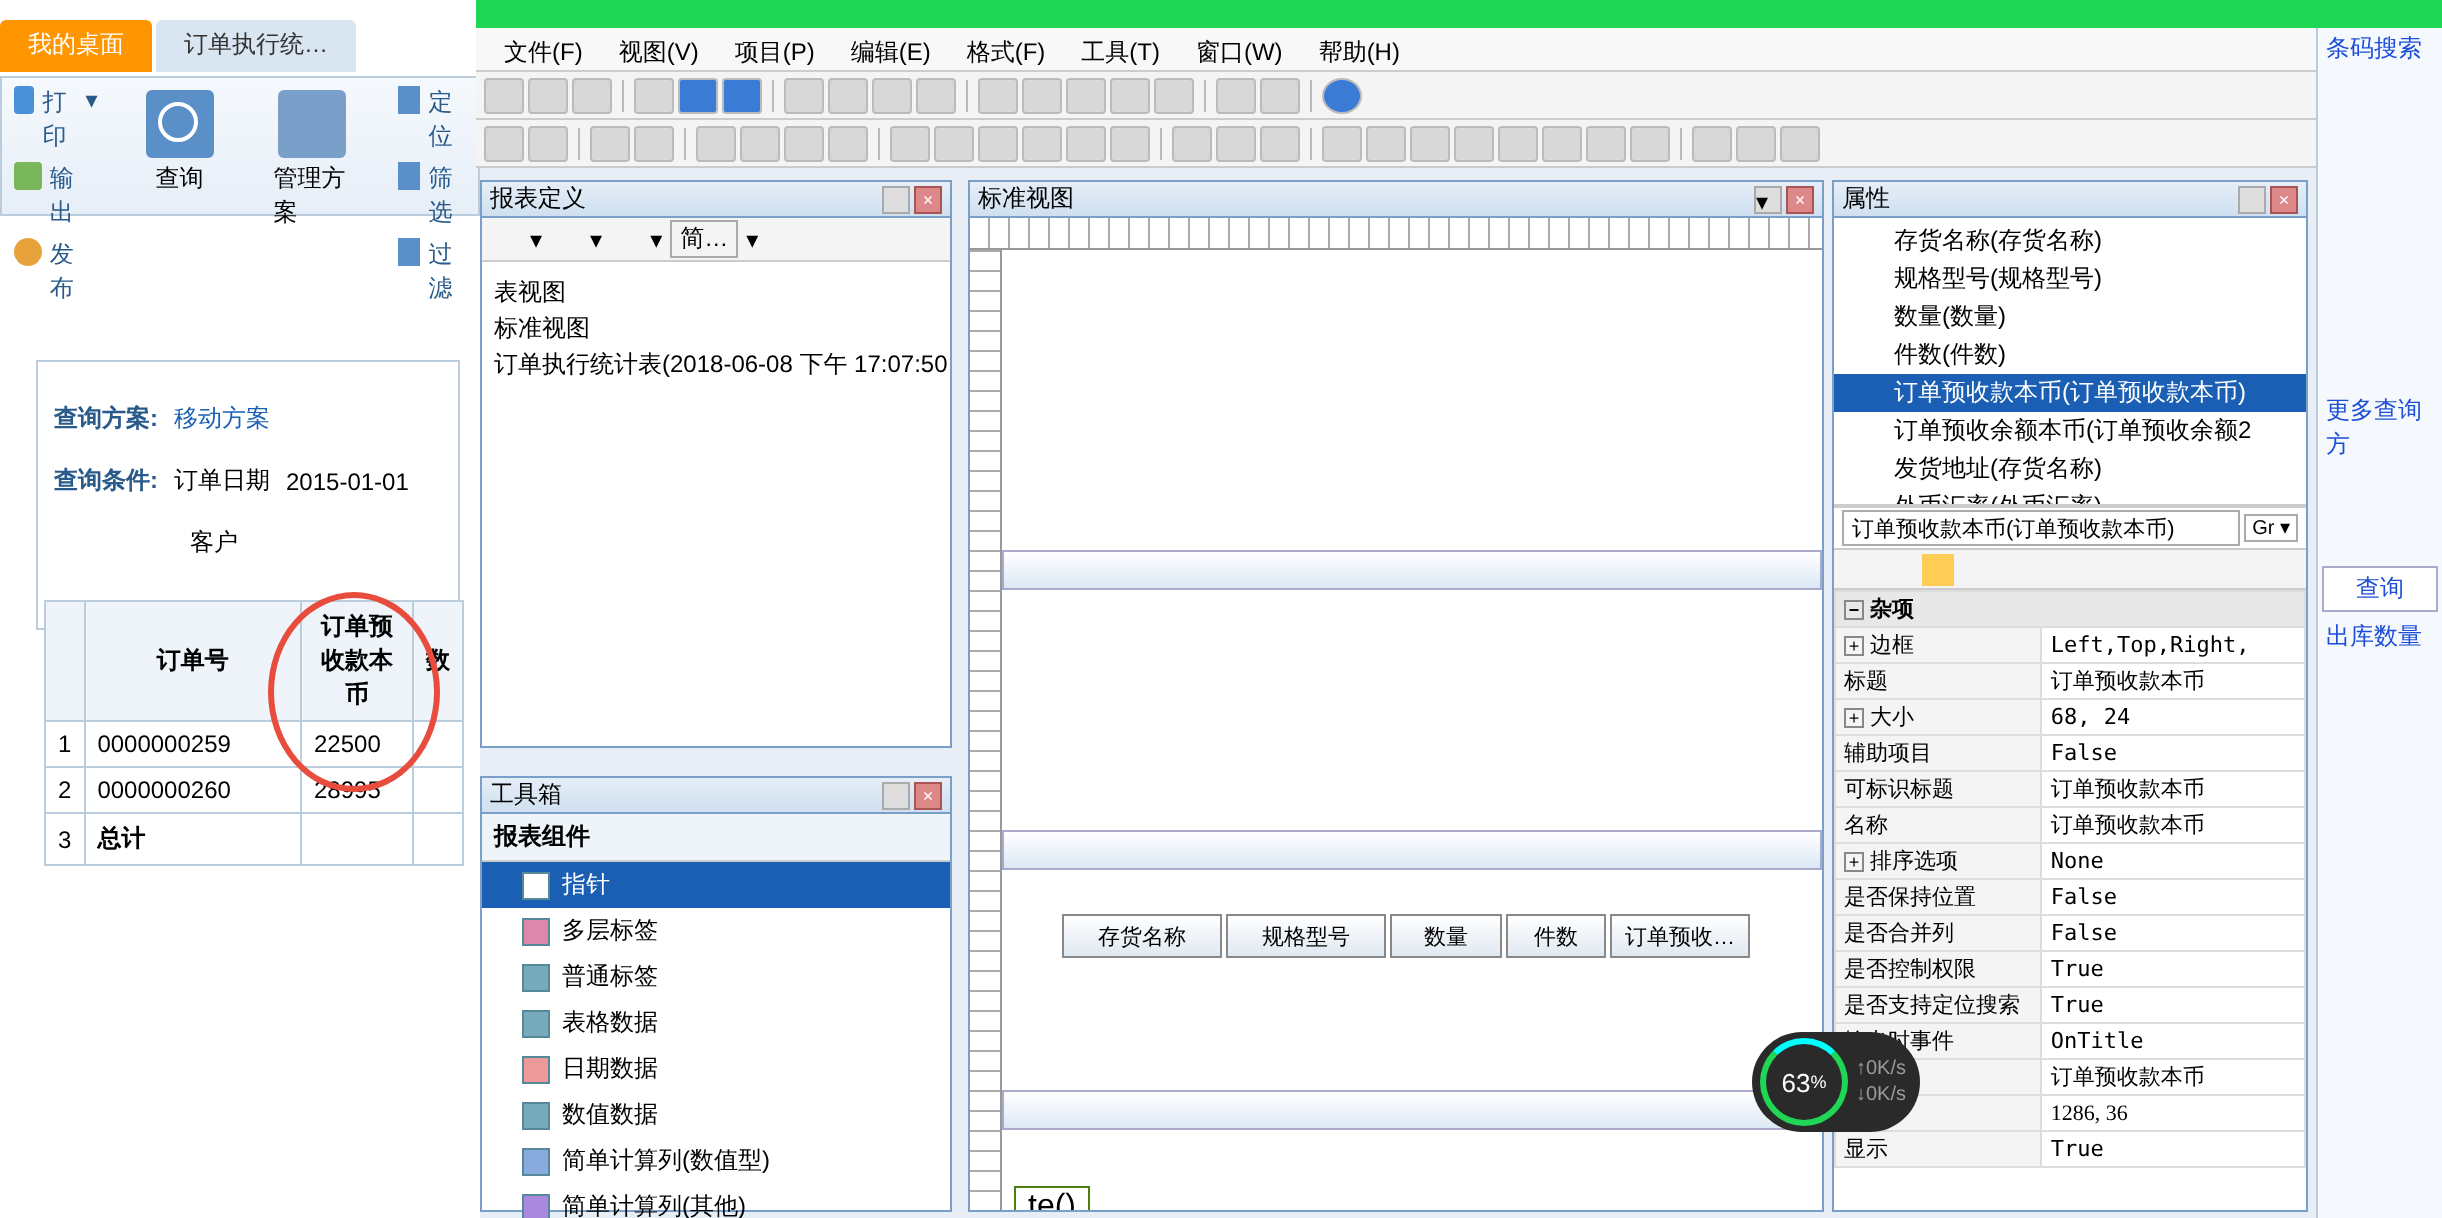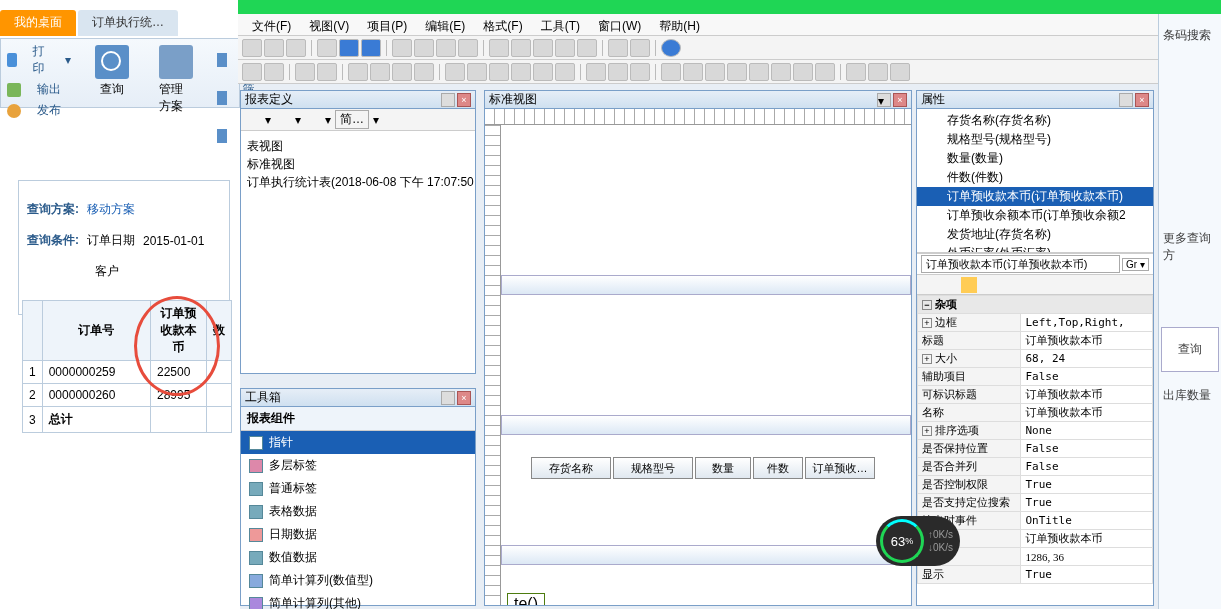--- a/index.html
+++ b/index.html
@@ -3,21 +3,21 @@
 <meta charset="utf-8">
 <style>
 *{box-sizing:border-box;margin:0;padding:0;font-family:"Microsoft YaHei","SimSun",sans-serif}
 body{width:1221px;height:609px;overflow:hidden;background:#e8eef5;font-size:12px;position:relative}
 .bg-left{position:absolute;left:0;top:0;width:240px;height:609px;background:#fff}
 .tab-strip{position:absolute;left:0;top:10px;display:flex;height:26px}
 .tab{padding:4px 14px;background:#d9e5f0;color:#333;border-radius:3px 3px 0 0;margin-right:2px;font-size:12px}
 .tab.active{background:#ff9500;color:#fff}
 .left-toolbar{position:absolute;left:0;top:38px;width:240px;height:70px;background:linear-gradient(#f5f9fd,#e6eef7);border:1px solid #bcd;padding:4px 6px;display:flex;gap:18px;align-items:flex-start}
 .lt-col{display:flex;flex-direction:column;gap:4px}
-.lt-item{display:flex;align-items:center;gap:16px;color:#2a5a8a;cursor:pointer}
+.lt-item{display:flex;gap:4px;color:#2a5a8a;cursor:pointer}
 .ico{width:14px;height:14px;display:inline-block}
 .ico-print{background:#4a90d9;border-radius:2px}
 .ico-out{background:#7ab65a;border-radius:2px}
 .ico-pub{background:#e8a23c;border-radius:7px}
 .big-btn{display:flex;flex-direction:column;align-items:center;gap:2px;padding:2px 6px}
 .big-btn .bico{width:34px;height:34px;background:#5a8fc8;border-radius:3px;position:relative}
 .bico.mag::after{content:"";position:absolute;width:16px;height:16px;border:2px solid #fff;border-radius:50%;left:6px;top:6px}
 .bico.gear{background:#7a9fc8}
 .q-panel{position:absolute;left:18px;top:180px;width:212px;border:1px solid #bcd;background:#fff;padding:20px 8px}
 .q-row{display:flex;gap:8px;margin-bottom:14px;align-items:center}
@@ -56,25 +56,25 @@
 .prop-cb input{flex:1;border:1px solid #aaa;height:18px;padding:0 4px;font-size:11px}
 .prop-tb{height:20px;background:#f4f4f4;border-bottom:1px solid #ccc;display:flex;align-items:center;gap:4px;padding:0 4px}
 .prop-grid{flex:1;overflow:auto}
 .prop-grid table{width:100%;border-collapse:collapse;font-size:11px}
 .prop-grid td{border:1px solid #ddd;padding:1px 4px;height:16px}
 .prop-grid td:first-child{background:#f4f4f4;width:44%}
 .prop-grid .cat td{background:#e8e8e8;font-weight:bold}
 .prop-grid .exp{display:inline-block;width:10px;height:10px;border:1px solid #888;text-align:center;line-height:8px;margin-right:3px;font-size:9px}
 .toolbox{left:240px;top:388px;width:236px;height:218px}
 .toolbox .thdr2{background:#eef4fa;padding:3px 6px;border-bottom:1px solid #ccc;font-weight:bold}
-.toolbox .tlist div{padding:3px 8px;display:flex;align-items:center;gap:6px;cursor:pointer}
+.toolbox .tlist div{padding:3px 20px;display:flex;align-items:center;gap:6px;cursor:pointer}
 .toolbox .tlist div.sel{background:#1a5fb4;color:#fff}
 .toolbox .tico{width:14px;height:14px;background:#7ab;border:1px solid #589;display:inline-block}
 .right-strip{position:absolute;right:0;top:14px;width:63px;height:595px;background:#f5f9fd;border-left:1px solid #bcd}
-.right-strip .ritem{padding:13px 4px;color:#404040;font-size:12px;text-align:left}
+.right-strip .ritem{padding:2px 4px;color:#1d4ed8;font-size:12px;text-align:left}
 .pct-badge{position:absolute;left:876px;top:516px;width:84px;height:50px;background:#2a2a2a;border-radius:25px;display:flex;align-items:center;color:#9a9a9a;font-size:10px;z-index:50}
 .pct-ring{width:44px;height:44px;border:3px solid #1fd655;border-top-color:#0ff;border-radius:50%;margin:0 4px;display:flex;align-items:center;justify-content:center;color:#fff;font-size:13px}
 </style>
 </head>
 <body>
 
 <div class="bg-left"></div>
 
 <div class="tab-strip">
   <div class="tab active">我的桌面</div>

